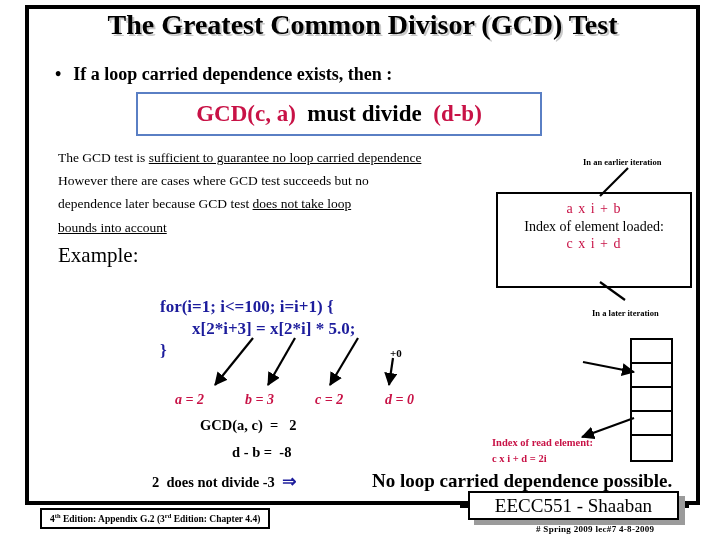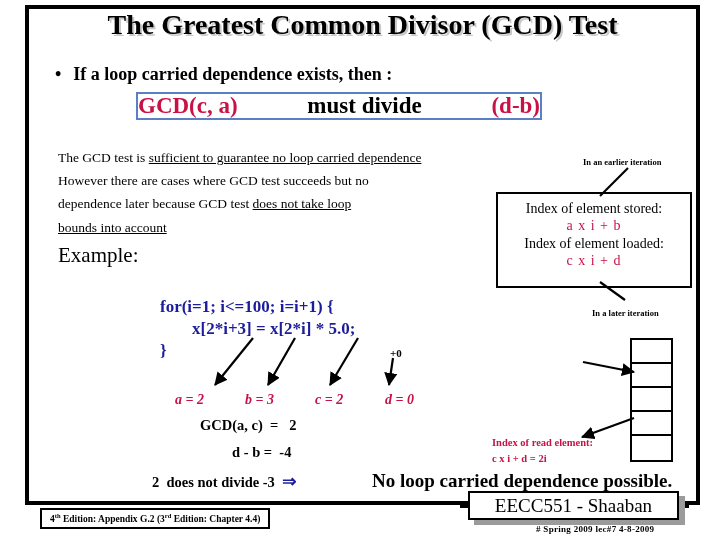--- a/index.html
+++ b/index.html
@@ -37,24 +37,24 @@
   .bullet-row{
     position:absolute;left:55px;top:65px;width:600px;
     font-weight:bold;font-size:18px;color:#000;
     display:flex;align-items:flex-start;
   }
   .bullet-dot{margin-right:12px;font-size:18px;line-height:1;}
   .bullet-text{line-height:1.1;}
 
   
   .gcd-box{
-    position:absolute;left:136px;top:92px;width:406px;height:28px;
+    position:absolute;left:136px;top:92px;width:406px;height:44px;
     border:2px solid #5a7fc4;
     box-sizing:border-box;
-    display:flex;align-items:center;justify-content:space-between;
+    display:flex;align-items:center;justify-content:center;
     background:#ffffff;
   }
   .gcd-box span{font-weight:bold;font-size:23px;white-space:pre;}
   .red{color:#c81246;}
   .blk{color:#000000;}
 
   
   .para{
     position:absolute;left:58px;top:146px;width:470px;
     font-size:13.5px;color:#000;line-height:1.72;
@@ -215,29 +215,28 @@
   <div class="plus-zero">+0</div>
 
   <div class="vals">
     <span class="v-a">a = 2</span>
     <span class="v-b">b = 3</span>
     <span class="v-c">c = 2</span>
     <span class="v-d">d = 0</span>
   </div>
 
   <div class="eq eq1">GCD(a, c)  =   2</div>
-  <div class="eq eq2">d - b =  -4</div>
+  <div class="eq eq2">d - b =  -8</div>
   <div class="eq eq3"><span>2  does not divide -3</span>  <span class="arrow-glyph">⇒</span></div>
   <div class="eq concl">No loop carried dependence possible.</div>
 
   <div class="cap cap-earlier">In an earlier iteration</div>
   <div class="cap cap-later">In a later iteration</div>
 
   <div class="index-box">
-    <div class="lbl">Index of element stored:</div>
     <div class="expr">a x i + b</div>
     <div class="lbl">Index of element loaded:</div>
     <div class="expr">c x i + d</div>
   </div>
 
   <div class="rd-lbl">
     <div>Index of read element:</div>
     <div>c  x  i  + d = 2i</div>
   </div>
 

